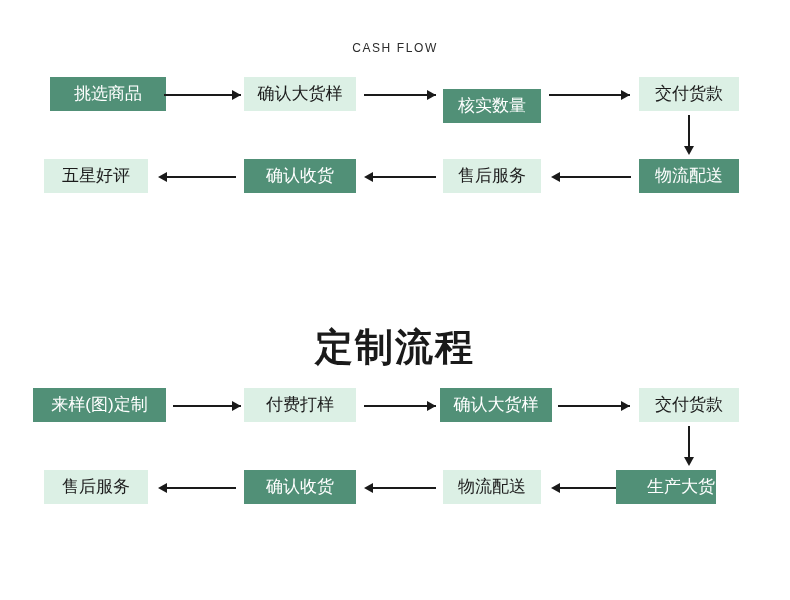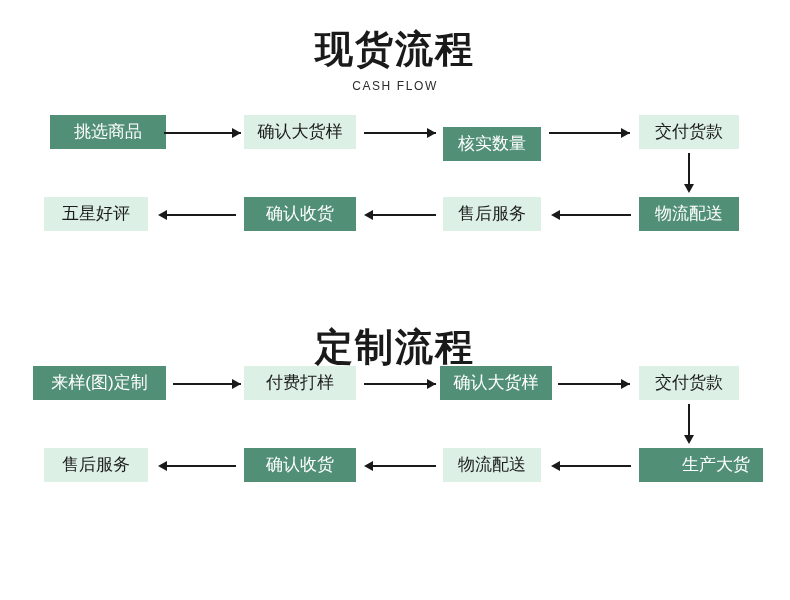--- a/index.html
+++ b/index.html
@@ -117,21 +117,20 @@
     border-right: 5px solid transparent;
     border-top: 9px solid #1a1a1a;
   }
 </style>
 </head>
 <body>
 
 <div class="section" id="section-cash">
 
   <div class="title-block" style="padding-top:30px;">
-    <div class="title-cn">现货流程</div>
     <div class="title-en">CASH FLOW</div>
   </div>
 
   <div class="flow-rows" style="margin-top:22px;">
 
     <div class="node dark" style="left:50px;  top:0px; width:116px;">挑选商品</div>
     <div class="conn right" style="left:164px; top:12px; width:77px;">
       <div class="line" style="width:77px;"></div>
         <div class="head"></div>
     </div>
@@ -171,21 +170,21 @@
 
   </div>
 </div>
 
 <div class="section" id="section-order">
 
   <div class="title-block" style="padding-top:28px;">
     <div class="title-cn">定制流程</div>
   </div>
 
-  <div class="flow-rows" style="">
+  <div class="flow-rows" style="margin-top:22px;">
 
     <div class="node dark" style="left:33px;  top:0px; width:133px;">来样(图)定制</div>
     <div class="conn right" style="left:173px; top:12px; width:68px;">
       <div class="line" style="width:68px;"></div>
         <div class="head"></div>
     </div>
     <div class="node light" style="left:244px; top:0px; width:112px;">付费打样</div>
     <div class="conn right" style="left:364px; top:12px; width:72px;">
       <div class="line" style="width:72px;"></div>
         <div class="head"></div>
@@ -210,16 +209,16 @@
     <div class="node dark" style="left:244px; top:82px; width:112px;">确认收货</div>
     <div class="conn left" style="left:364px; top:94px; width:72px;">
       <div class="line" style="left:6px; width:66px;"></div>
         <div class="head"></div>
     </div>
     <div class="node light" style="left:443px; top:82px; width:98px;">物流配送</div>
     <div class="conn left" style="left:551px; top:94px; width:80px;">
       <div class="line" style="left:6px; width:74px;"></div>
         <div class="head"></div>
     </div>
-    <div class="node dark" style="left:639px; top:82px; width:124px;padding-left:30px;">生产大货</div>
+    <div class="node dark" style="left:616px; top:82px; width:100px;padding-left:30px;">生产大货</div>
 
   </div>
 </div>
 
 </body></html>

